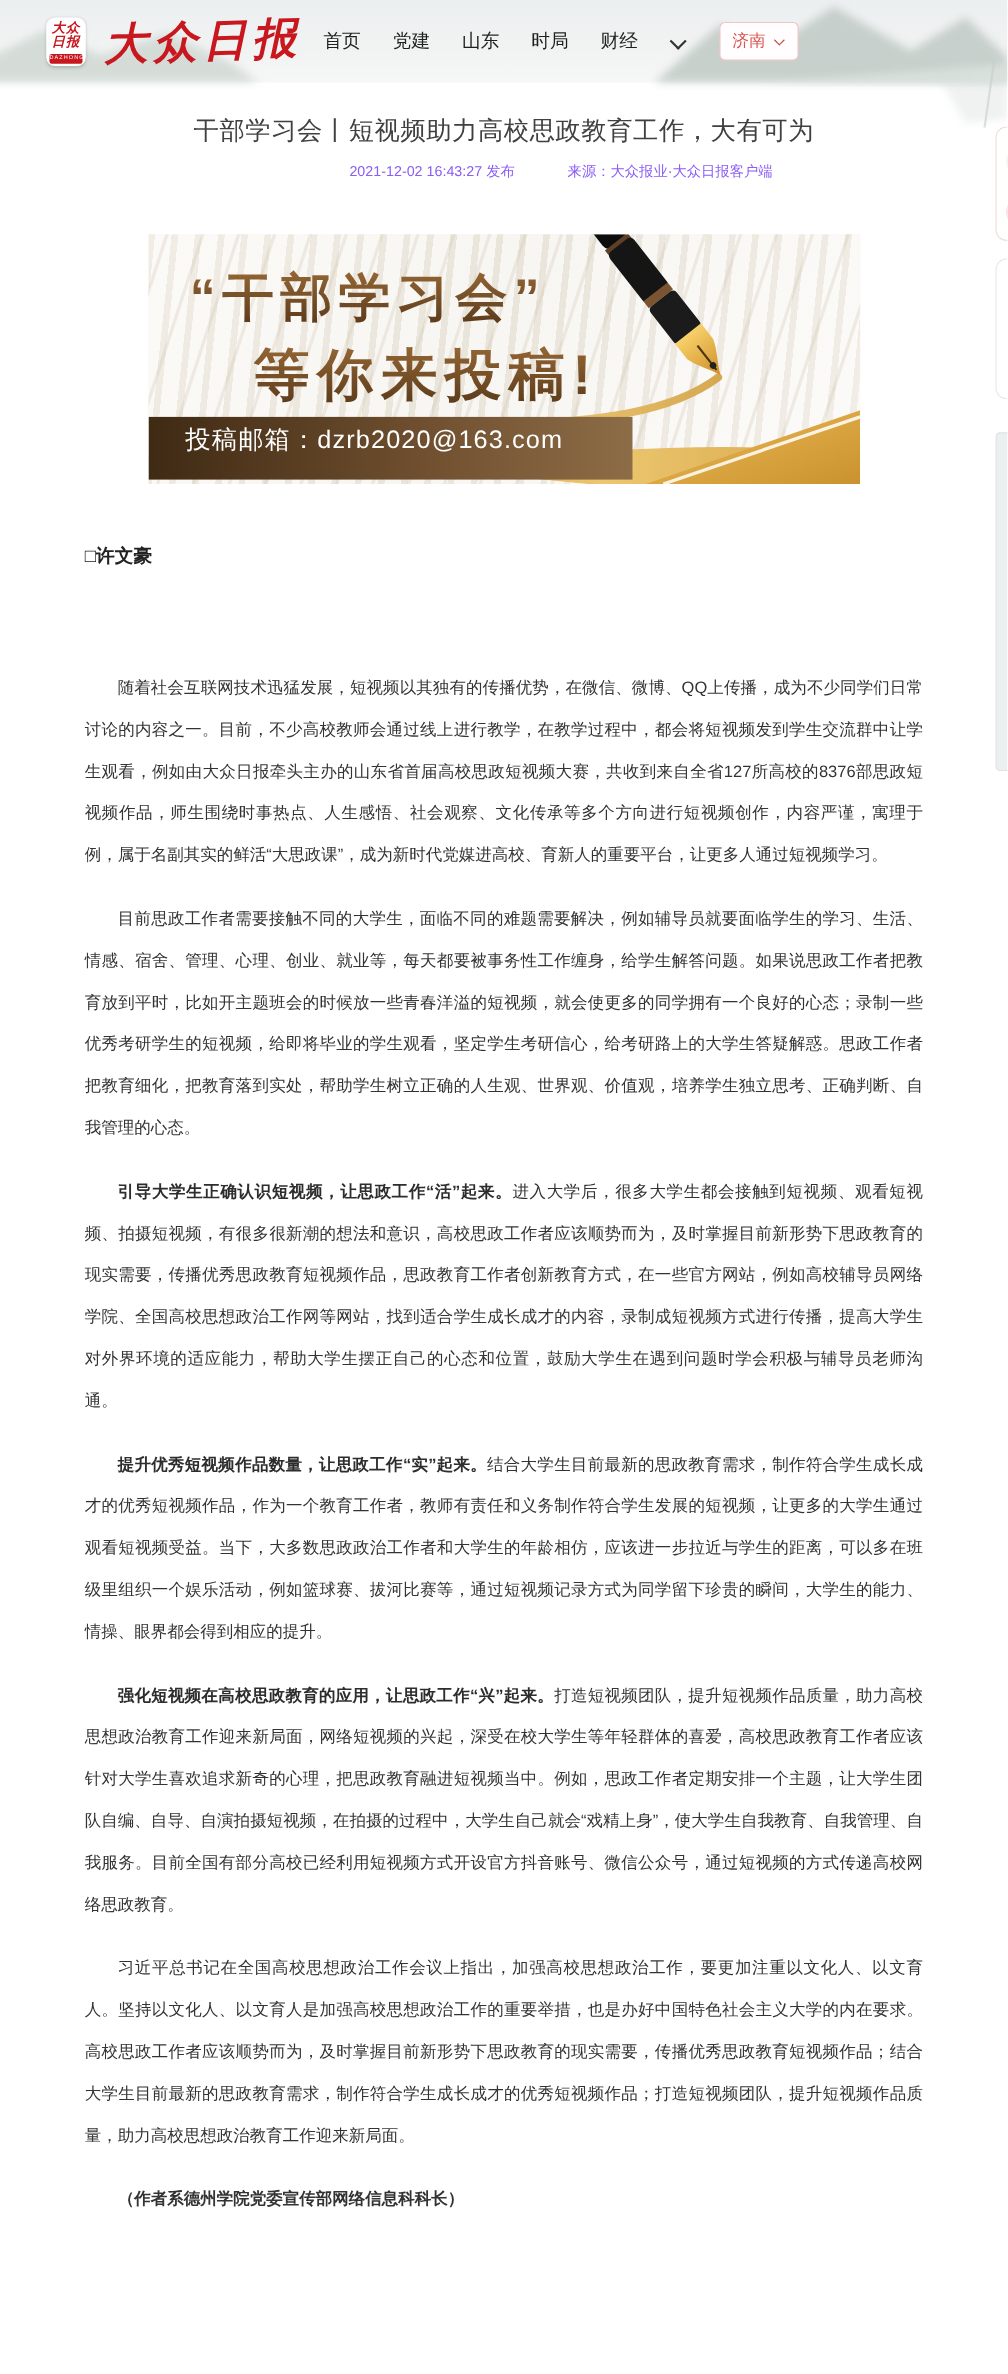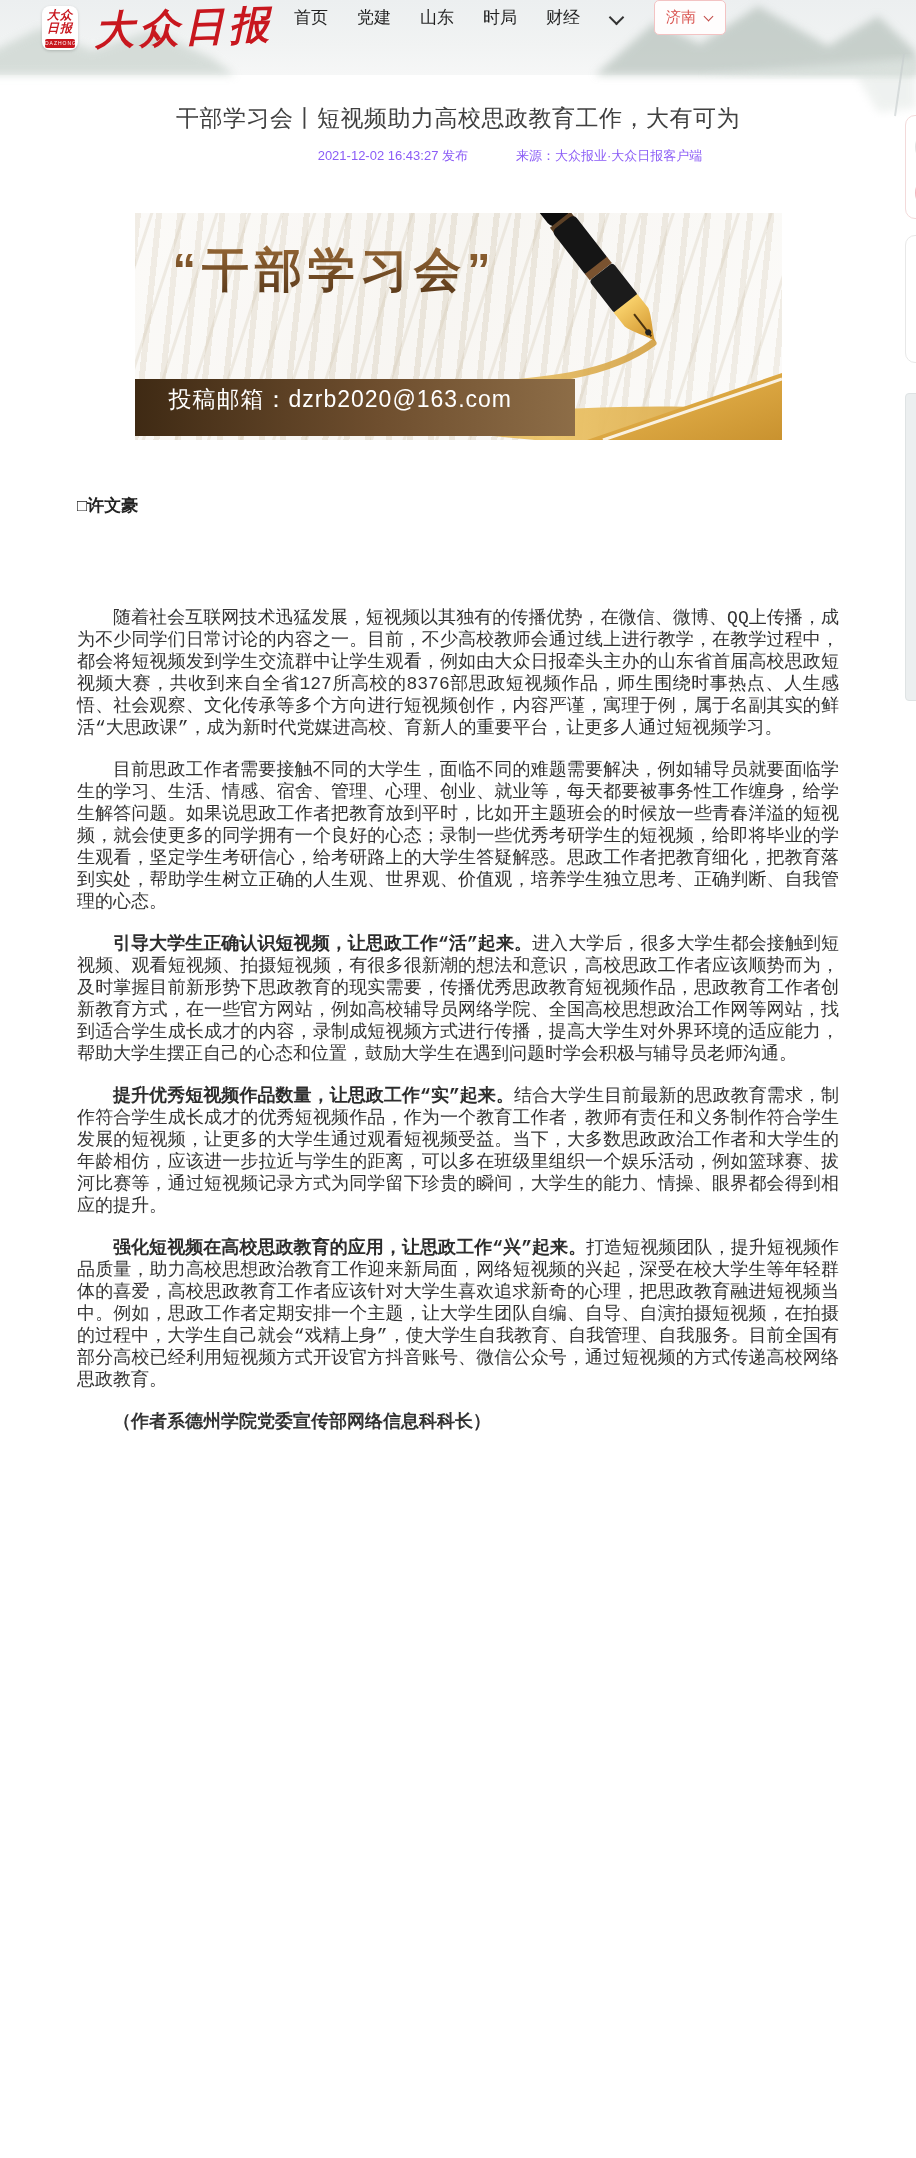--- a/index.html
+++ b/index.html
@@ -3,21 +3,21 @@
 <meta charset="utf-8">
 <style>
   * { margin:0; padding:0; box-sizing:border-box; }
   html,body { background:#ffffff; }
   body { font-family:"Liberation Sans","DejaVu Sans",sans-serif; }
   .page { position:relative; width:916px; height:2158px; margin:0 auto; background:#fff; overflow:hidden; }
 
   
   .site-header { position:relative; height:75px; background:linear-gradient(180deg,#eceff0 0%,#f1f3f3 60%,#f6f7f7 100%); }
   .header-art { position:absolute; left:0; top:0; width:916px; height:118px; pointer-events:none; }
-  .header-inner { position:relative; z-index:3; display:flex; align-items:flex-start; height:75px; padding-left:42px; }
+  .header-inner { position:relative; z-index:3; display:flex; align-items:center; height:75px; padding-left:42px; }
   .logo { display:flex; align-items:center; text-decoration:none; cursor:pointer; }
   .logo-icon { position:relative; width:36px; height:44px; background:#fff; border-radius:8px; box-shadow:0 1px 3px rgba(0,0,0,.18); flex:0 0 auto; }
   .logo-icon-chars { position:absolute; left:4px; top:3px; width:28px; line-height:13px; font-size:12px; font-weight:bold; font-style:italic; color:#c8171e; font-family:"DejaVu Serif",serif; text-align:center; letter-spacing:1px; }
   .logo-icon-ribbon { position:absolute; left:3px; right:3px; bottom:2px; height:9px; background:#c8171e; border-radius:2px; color:#fff; font-size:5px; line-height:9px; text-align:center; letter-spacing:1px; font-style:normal; }
   .logo-brand { margin-left:16px; font-family:"DejaVu Serif",serif; font-style:italic; font-weight:bold; font-size:40px; color:#c8171e; letter-spacing:5px; transform:rotate(-2deg); }
   .main-nav { display:flex; align-items:center; margin-left:20px; gap:29px; }
   .main-nav a { font-size:17px; color:#1f1f1f; text-decoration:none; cursor:pointer; }
   .chev { position:relative; display:inline-block; width:14px; height:14px; color:#333; cursor:pointer; }
   .chev::before { content:""; position:absolute; left:2px; top:1px; width:9px; height:9px; border-right:2px solid currentColor; border-bottom:2px solid currentColor; transform:rotate(45deg); }
   .chev.small { width:11px; height:11px; }
@@ -40,21 +40,21 @@
   .banner-line1 { position:absolute; z-index:4; left:38px; top:26px; font-size:47px; font-weight:800; letter-spacing:6px; color:#6a4524; text-shadow:0 2px 2px rgba(90,57,27,.25); }
   .banner-line2 { position:absolute; z-index:4; left:96px; top:94px; font-size:51px; font-weight:800; letter-spacing:7px; color:#5f3d1c; text-shadow:0 2px 2px rgba(90,57,27,.25); }
   @supports ((-webkit-background-clip:text) or (background-clip:text)) {
     .banner-line1,.banner-line2 { background:linear-gradient(180deg,#9c6c38,#533417); -webkit-background-clip:text; background-clip:text; color:transparent; text-shadow:none; }
   }
   .banner-email { position:absolute; z-index:3; left:0; top:166px; width:440px; height:57px; line-height:41px; padding-left:34px; background:linear-gradient(90deg,#3f2a14,#6e4e2e 55%,#8d6d47); color:#fff; font-size:23px; letter-spacing:1px; }
   .banner-art { position:absolute; z-index:2; left:0; top:0; width:647px; height:227px; pointer-events:none; }
 
   
   .author { margin:54px 0 0; font-size:17px; font-weight:700; color:#222; }
-  .content { margin-top:90px; font-size:18px; line-height:22px; color:#333; text-align:justify;font-family:Liberation Mono, monospace; }
+  .content { margin-top:90px; font-size:15px; line-height:38px; color:#333; text-align:justify; }
   .content p { margin:0 0 20px; text-indent:2em; }
   .content p b { font-weight:700; color:#2d2d2d; }
   .footer-note { font-weight:700; margin-top:8px; }
 
   
   .fp { position:absolute; left:905px; width:60px; background:#fff; border:1px solid #e8e8e8; border-radius:10px; cursor:pointer; }
   .fp1 { top:115px; height:104px; border-color:#f3dada; }
   .fp1::before { content:""; position:absolute; left:9px; top:12px; width:34px; height:34px; border-radius:50%; border:2px solid #e3e3e3; }
   .fp1::after  { content:""; position:absolute; left:9px; top:58px; width:34px; height:34px; border-radius:50%; border:2px solid #f0b9bf; }
   .fp2 { top:235px; height:128px; }
@@ -135,31 +135,33 @@
           <rect x="-13" y="-154" width="26" height="7" fill="#5d4126"></rect>
           <rect x="-14" y="-150" width="28" height="58" rx="5" fill="#151515"></rect>
           <rect x="-14" y="-96" width="28" height="8" fill="#7a5330"></rect>
           <rect x="-15" y="-88" width="30" height="42" rx="4" fill="#1b1b1b"></rect>
           <path d="M0 0 C -4 -10 -12 -20 -15 -30 L -15 -48 L 15 -48 L 15 -30 C 12 -20 4 -10 0 0 Z" fill="url(#nibG)"></path>
           <line x1="0" y1="-6" x2="0" y2="-34" stroke="#4a3310" stroke-width="2"></line>
           <circle cx="0" cy="-11" r="3" fill="#222"></circle>
         </g>
       </svg>
       <div class="banner-line1">“干部学习会”</div>
+      <div class="banner-line2">等你来投稿!</div>
       <div class="banner-email">投稿邮箱：dzrb2020@163.com</div>
     </div>
 
     <p class="author">□许文豪</p>
 
     <div class="content">
       <p><b></b><span>随着社会互联网技术迅猛发展，短视频以其独有的传播优势，在微信、微博、QQ上传播，成为不少同学们日常讨论的内容之一。目前，不少高校教师会通过线上进行教学，在教学过程中，都会将短视频发到学生交流群中让学生观看，例如由大众日报牵头主办的山东省首届高校思政短视频大赛，共收到来自全省127所高校的8376部思政短视频作品，师生围绕时事热点、人生感悟、社会观察、文化传承等多个方向进行短视频创作，内容严谨，寓理于例，属于名副其实的鲜活“大思政课”，成为新时代党媒进高校、育新人的重要平台，让更多人通过短视频学习。</span></p>
       <p><b></b><span>目前思政工作者需要接触不同的大学生，面临不同的难题需要解决，例如辅导员就要面临学生的学习、生活、情感、宿舍、管理、心理、创业、就业等，每天都要被事务性工作缠身，给学生解答问题。如果说思政工作者把教育放到平时，比如开主题班会的时候放一些青春洋溢的短视频，就会使更多的同学拥有一个良好的心态；录制一些优秀考研学生的短视频，给即将毕业的学生观看，坚定学生考研信心，给考研路上的大学生答疑解惑。思政工作者把教育细化，把教育落到实处，帮助学生树立正确的人生观、世界观、价值观，培养学生独立思考、正确判断、自我管理的心态。</span></p>
       <p><b>引导大学生正确认识短视频，让思政工作“活”起来。</b><span>进入大学后，很多大学生都会接触到短视频、观看短视频、拍摄短视频，有很多很新潮的想法和意识，高校思政工作者应该顺势而为，及时掌握目前新形势下思政教育的现实需要，传播优秀思政教育短视频作品，思政教育工作者创新教育方式，在一些官方网站，例如高校辅导员网络学院、全国高校思想政治工作网等网站，找到适合学生成长成才的内容，录制成短视频方式进行传播，提高大学生对外界环境的适应能力，帮助大学生摆正自己的心态和位置，鼓励大学生在遇到问题时学会积极与辅导员老师沟通。</span></p>
       <p><b>提升优秀短视频作品数量，让思政工作“实”起来。</b><span>结合大学生目前最新的思政教育需求，制作符合学生成长成才的优秀短视频作品，作为一个教育工作者，教师有责任和义务制作符合学生发展的短视频，让更多的大学生通过观看短视频受益。当下，大多数思政政治工作者和大学生的年龄相仿，应该进一步拉近与学生的距离，可以多在班级里组织一个娱乐活动，例如篮球赛、拔河比赛等，通过短视频记录方式为同学留下珍贵的瞬间，大学生的能力、情操、眼界都会得到相应的提升。</span></p>
       <p><b>强化短视频在高校思政教育的应用，让思政工作“兴”起来。</b><span>打造短视频团队，提升短视频作品质量，助力高校思想政治教育工作迎来新局面，网络短视频的兴起，深受在校大学生等年轻群体的喜爱，高校思政教育工作者应该针对大学生喜欢追求新奇的心理，把思政教育融进短视频当中。例如，思政工作者定期安排一个主题，让大学生团队自编、自导、自演拍摄短视频，在拍摄的过程中，大学生自己就会“戏精上身”，使大学生自我教育、自我管理、自我服务。目前全国有部分高校已经利用短视频方式开设官方抖音账号、微信公众号，通过短视频的方式传递高校网络思政教育。</span></p>
+      <p><b></b><span>习近平总书记在全国高校思想政治工作会议上指出，加强高校思想政治工作，要更加注重以文化人、以文育人。坚持以文化人、以文育人是加强高校思想政治工作的重要举措，也是办好中国特色社会主义大学的内在要求。高校思政工作者应该顺势而为，及时掌握目前新形势下思政教育的现实需要，传播优秀思政教育短视频作品；结合大学生目前最新的思政教育需求，制作符合学生成长成才的优秀短视频作品；打造短视频团队，提升短视频作品质量，助力高校思想政治教育工作迎来新局面。</span></p>
       <p class="footer-note">（作者系德州学院党委宣传部网络信息科科长）</p>
     </div>
   </main>
 
   <div class="fp fp1"></div>
   <div class="fp fp2"></div>
   <div class="fp fp3"></div>
 
 </div>
 

